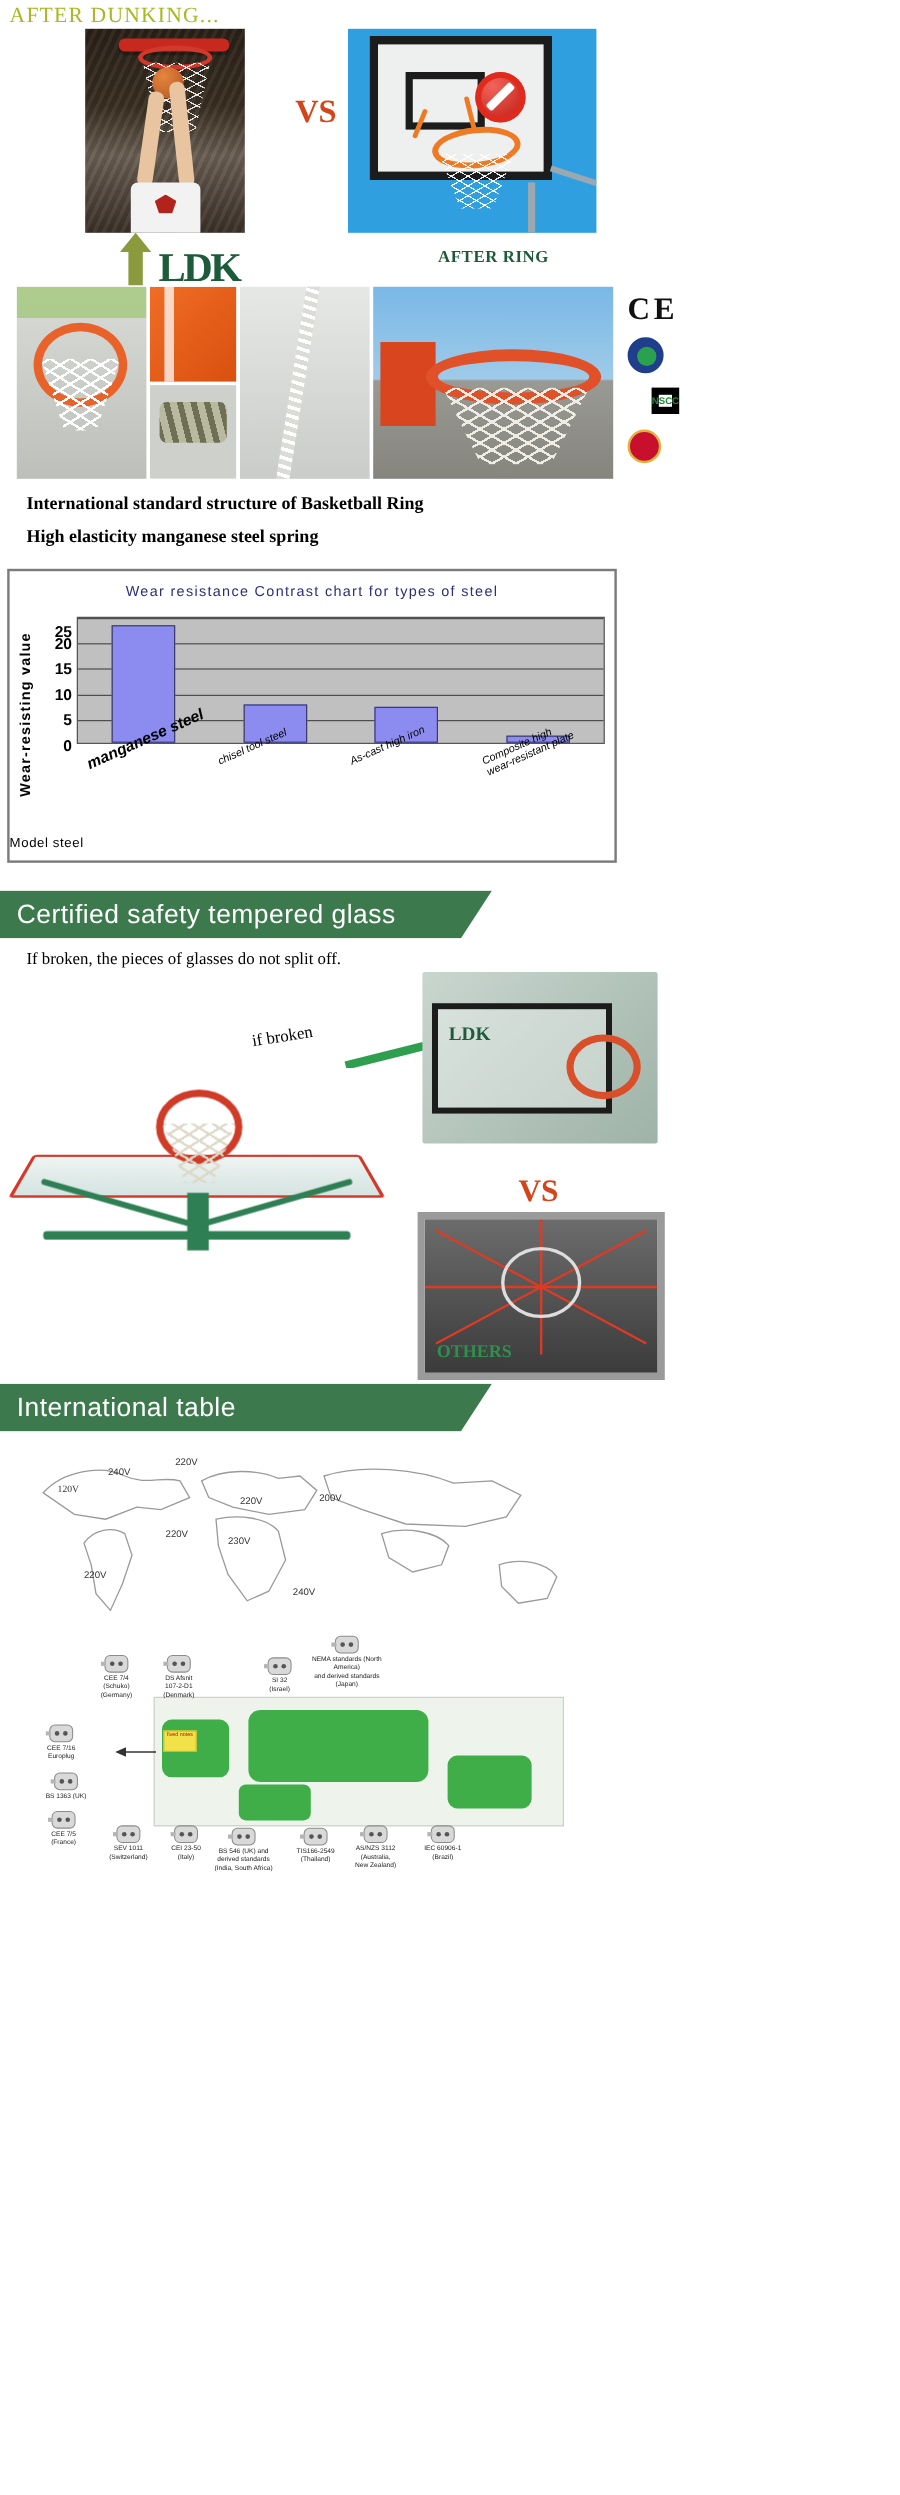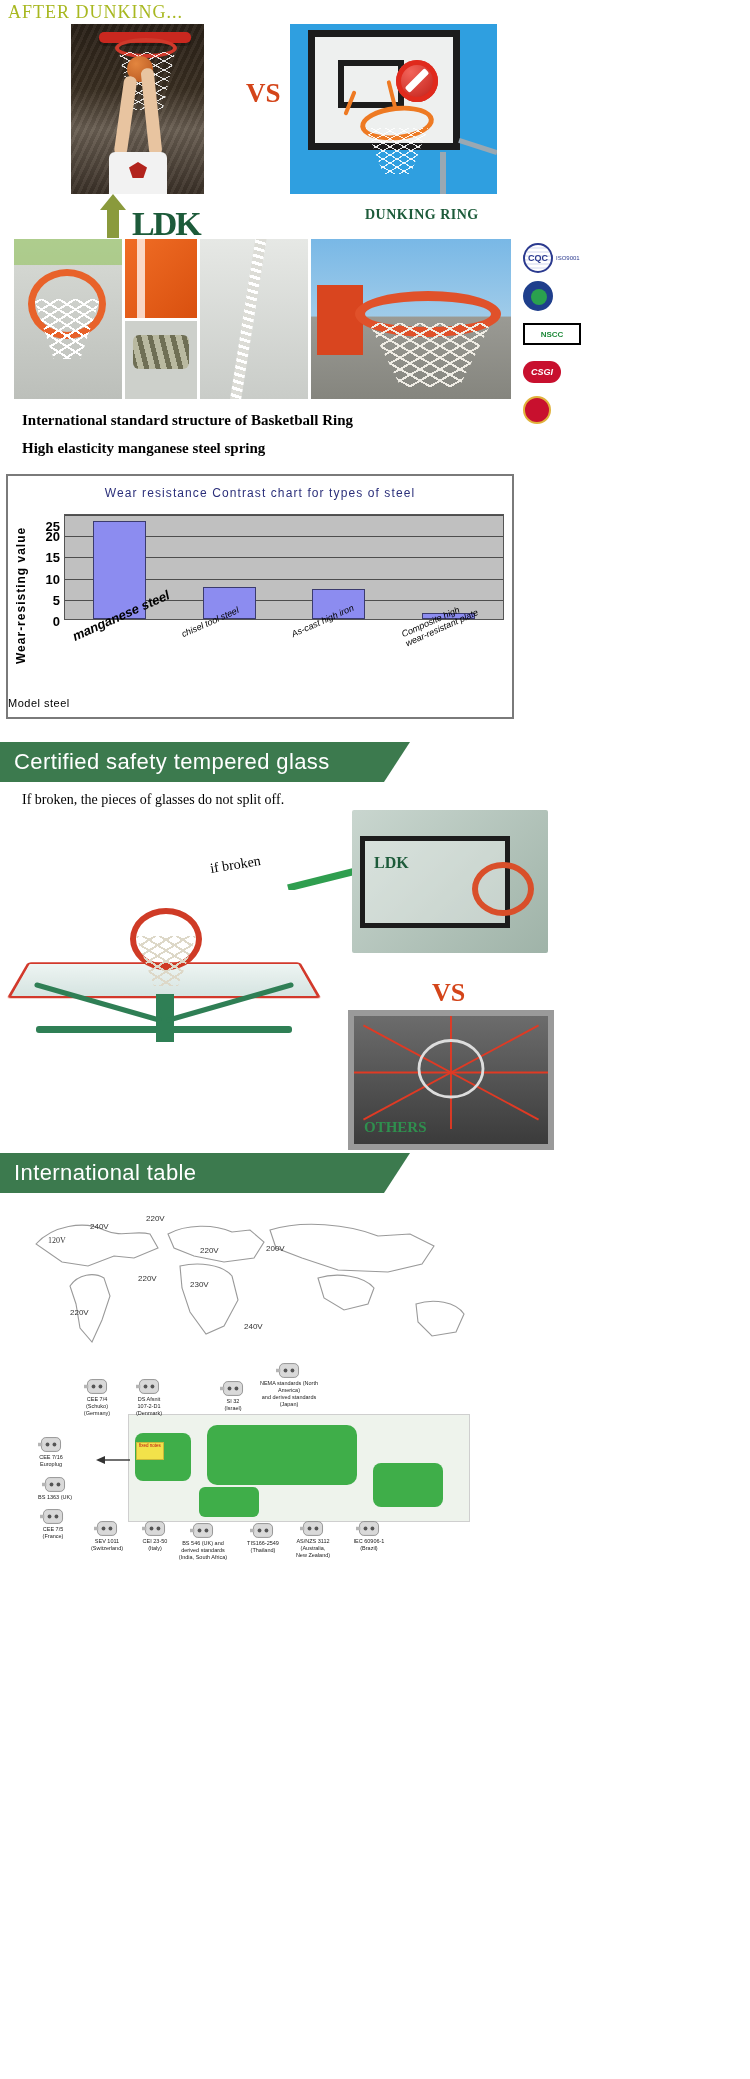--- a/index.html
+++ b/index.html
@@ -109,23 +109,23 @@
     color:#111; letter-spacing:3px; }
   .badge-circ { width:30px; height:30px; border-radius:50%; display:flex;
     align-items:center; justify-content:center; font-size:9px; font-weight:700; }
   .b-cqc { border:2px solid #2b3a8f; color:#2b3a8f;
     background:repeating-linear-gradient(0deg,#fff 0 2px,#e8ebf7 2px 4px); }
   .b-iso { font-size:6px; color:#2b3a8f; margin-left:3px; }
   .b-green { border:3px solid #1f3f8c; background:#1f3f8c; color:#fff;
     position:relative; font-size:0; }
   .b-green:after { content:""; position:absolute; left:5px; top:5px; width:16px; height:16px;
     border-radius:50%; background:#2aa14e; }
-  .b-nscc { width:58px; height:22px; border:2px solid #000000; background:#fff;
+  .b-nscc { width:23px; height:22px; border:6px solid #000000; background:#fff;
     color:#1f8a3a; font-size:8px; font-weight:700; display:flex;
-    align-items:center; justify-content:center; }
+    align-items:center; justify-content:center;margin-left:20px; }
   .b-csgi { width:38px; height:22px; border-radius:11px; background:#c8102e; color:#fff;
     font-size:9px; font-weight:700; font-style:italic;
     display:flex; align-items:center; justify-content:center; }
   .b-seal { width:28px; height:28px; border-radius:50%; background:#c8102e;
     border:2px solid #e0b23c; }
 
   
   .cap { left:22px; font-family:"Liberation Serif", serif; font-size:15px;
     font-weight:700; color:#000; }
   .cap1 { top:412px; }
@@ -248,21 +248,21 @@
 </div>
 
 <svg class="abs arrow-up" viewBox="0 0 26 44">
   <polygon points="13,0 26,16 19,16 19,44 7,44 7,16 0,16" fill="#8a9a3c"></polygon>
 </svg>
 
 <div class="abs logo-wrap">
   <span class="logo-d">LDK</span>
 </div>
 
-<div class="abs others-ring-lbl">DUNKING RING</div>
+<div class="abs others-ring-lbl">AFTER RING</div>
 
 <div class="abs strip">
   <div class="cell c1">
     <div class="g"></div>
     <div class="r"></div>
     <div class="n"></div>
   </div>
   <div class="cell c2">
     <div class="c2a"></div>
     <div class="c2b">
@@ -274,31 +274,27 @@
   </div>
   <div class="cell c4">
     <div class="plate"></div>
     <div class="brim"></div>
     <div class="nn"></div>
   </div>
 </div>
 
 <div class="abs certcol">
   <div class="cert-row">
-    <span class="badge-circ b-cqc">CQC</span>
-    <span class="b-iso">ISO9001</span>
+    <span class="ce">CE</span>
   </div>
   <div class="cert-row">
     <span class="badge-circ b-green"></span>
   </div>
   <div class="cert-row">
     <span class="b-nscc">NSCC</span>
-  </div>
-  <div class="cert-row">
-    <span class="b-csgi">CSGI</span>
   </div>
   <div class="cert-row">
     <span class="b-seal"></span>
   </div>
 </div>
 
 <div class="abs cap cap1">International standard structure of Basketball Ring</div>
 <div class="abs cap cap2">High elasticity manganese steel spring</div>
 
 <div class="abs chart-box">

